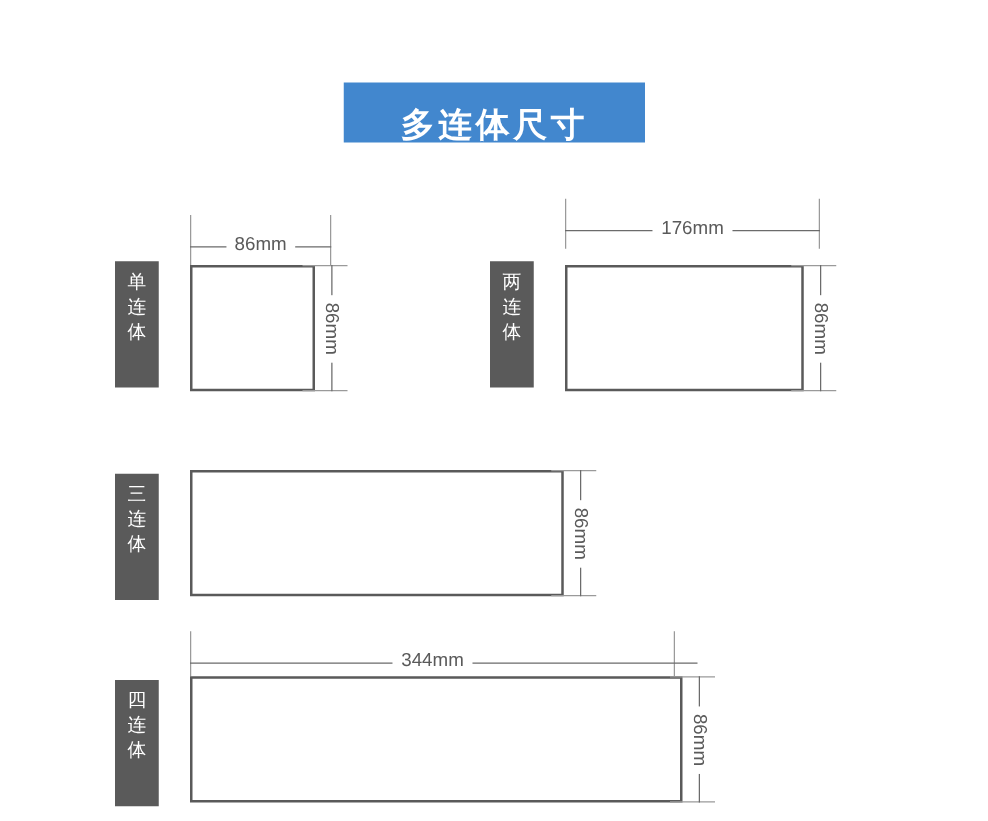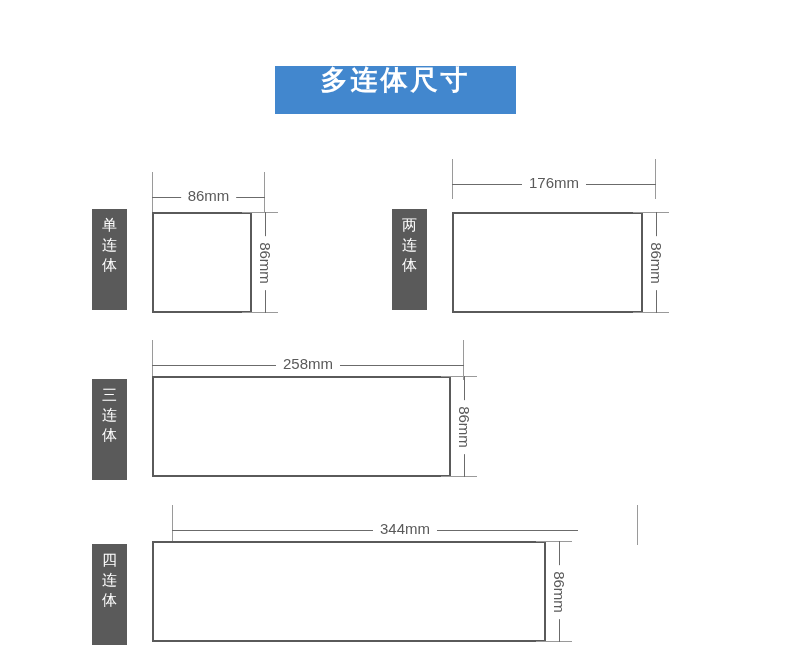--- a/index.html
+++ b/index.html
@@ -20,21 +20,21 @@
 
   
   .title-banner {
     position: absolute;
     left: 275px;
     top: 66px;
     width: 241px;
     height: 48px;
     background: #4287ce;
     display: flex;
-    align-items: flex-start;
+    align-items: flex-end;
     justify-content: center;
   }
   .title-text {
     color: #ffffff;
     font-size: 27px;
     font-weight: bold;
     letter-spacing: 3px;
     line-height: 1;
     font-family: "DejaVu Sans", "Liberation Sans", sans-serif;
   }
@@ -188,43 +188,37 @@
     <div class="dim-line-top" style="top:0; height:101px;"></div>
     <div class="dim-text">86mm</div>
   </div>
 
   <div class="gang-label" style="left:92px; top:379px; height:101px;">
     <span>三</span>
     <span>连</span>
     <span>体</span>
   </div>
 
-  <div class="dim-h" style="left:152px; top:354px; width:312px;">
-    <div class="tick-left"></div>
-    <div class="tick-right"></div>
-    <div class="dim-line-left" style="left:0; width:312px;"></div>
-    <div class="dim-text">258mm</div>
-  </div>
 
   <div class="panel-box" style="left:152px; top:376px; width:299px; height:101px;"></div>
 
   <div class="dim-v" style="left:453px; top:376px; height:101px;">
     <div class="tick-top"></div>
     <div class="tick-bottom"></div>
     <div class="dim-line-top" style="top:0; height:101px;"></div>
     <div class="dim-text">86mm</div>
   </div>
 
   <div class="gang-label" style="left:92px; top:544px; height:101px;">
     <span>四</span>
     <span>连</span>
     <span>体</span>
   </div>
 
-  <div class="dim-h" style="left:152px; top:519px; width:466px;margin-left:20px;">
+  <div class="dim-h" style="left:152px; top:519px; width:388px;">
     <div class="tick-left"></div>
     <div class="tick-right"></div>
     <div class="dim-line-left" style="left:0; width:406px;"></div>
     <div class="dim-text">344mm</div>
   </div>
 
   <div class="panel-box" style="left:152px; top:541px; width:394px; height:101px;"></div>
 
   <div class="dim-v" style="left:548px; top:541px; height:101px;">
     <div class="tick-top"></div>

